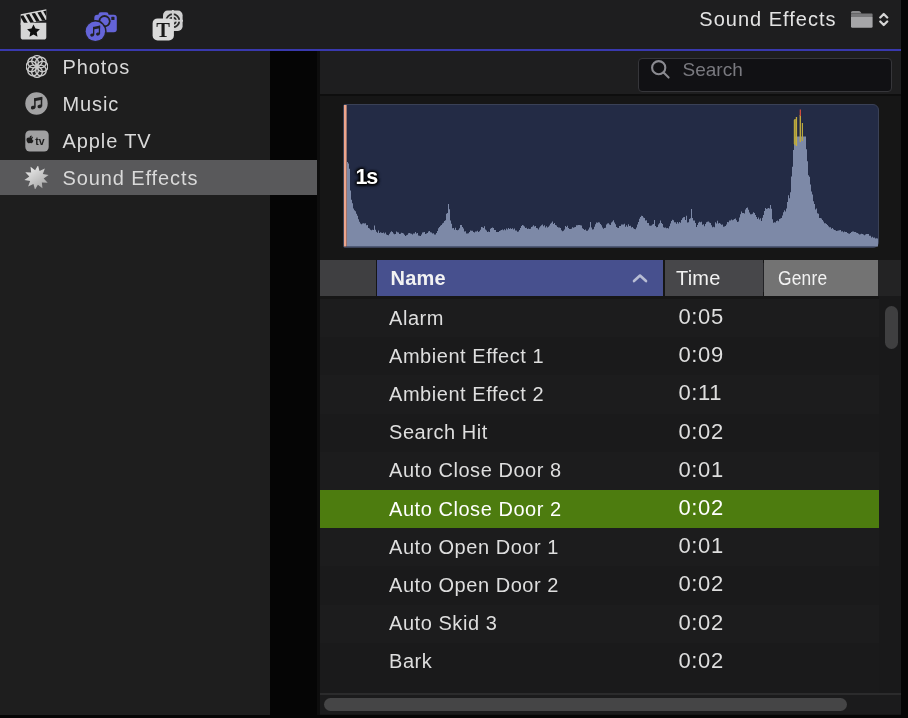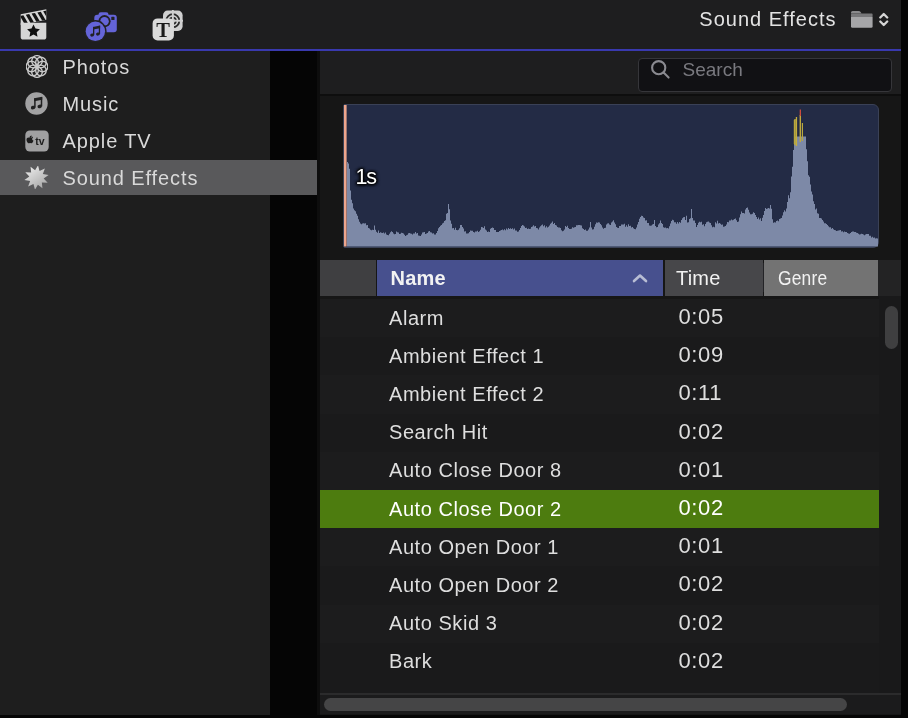--- a/index.html
+++ b/index.html
@@ -12,21 +12,21 @@
 #rpanel{left:319.5px;top:51px;width:581.5px;height:663.5px;background:#161616}
 .srow{position:absolute;left:0;width:316.5px;height:35px;display:flex;align-items:center;color:#d9d9d9;font-size:20px}
 .srow .ic{position:absolute;left:24px;width:25px;height:25px;display:flex;align-items:center;justify-content:center}
 .srow .lb{position:absolute;left:62.5px;top:50%;transform:translateY(-50%);letter-spacing:0.9px}
 #selrow{left:0;top:109px;width:316.5px;height:35px;background:#59595b}
 #tbtitle{right:19.5px;top:0;height:38.5px;display:flex;align-items:center;color:#e3e3e3;font-size:20px;letter-spacing:1.0px}
 #searchstrip{left:319.5px;top:51px;width:581.5px;height:43px;background:#1e1e1f}
 #searchsep{left:319.5px;top:94px;width:581.5px;height:1.5px;background:#0e0e0e}
 #searchbox{left:637.5px;top:57.5px;width:254px;height:34px;background:#111114;border:1.5px solid #36363a;border-radius:4px;display:flex;align-items:flex-start;color:#79797f;font-size:19px}
 #wavepanel{left:343px;top:104px;width:536px;height:143.5px;background:#232b45;border:1px solid #3a4156;border-radius:2px 6px 6px 2px}
-#onesec{left:355.5px;top:164.5px;color:#fff;font-size:21.5px;letter-spacing:-1.2px;font-weight:normal;text-shadow:0 0 3px #000,0 0 3px #000,0 1px 4px #000,1px 0 3px #000,-1px 0 3px #000}
+#onesec{left:355.5px;top:164.5px;color:#fff;font-size:21.5px;letter-spacing:-1.2px;font-weight:bold;text-shadow:0 0 3px #000,0 0 3px #000,0 1px 4px #000,1px 0 3px #000,-1px 0 3px #000}
 .hcell{position:absolute;top:260px;height:35.5px;display:flex;align-items:center;color:#f2f2f2;font-size:20px;padding-top:2px;letter-spacing:0.2px}
 #hblank{left:319.5px;width:56px;background:#3f3f41}
 #hname{left:377px;width:286px;background:#47508e;font-weight:bold}
 #htime{left:665px;width:97.5px;background:#47474a}
 #hgenre{left:764px;width:114px;background:#737373}
 #hdivider{left:762.5px;top:263px;width:1.5px;height:29px;background:#232326;z-index:3}
 #rows{left:319.5px;top:299px;width:559px}
 .trow{position:relative;width:559px;height:38.2px;display:flex;align-items:center;color:#dedede;font-size:20px;letter-spacing:0.55px}
 .trow:nth-child(odd){background:#1c1c1d}
 .trow:nth-child(even){background:#1a1a1b}

